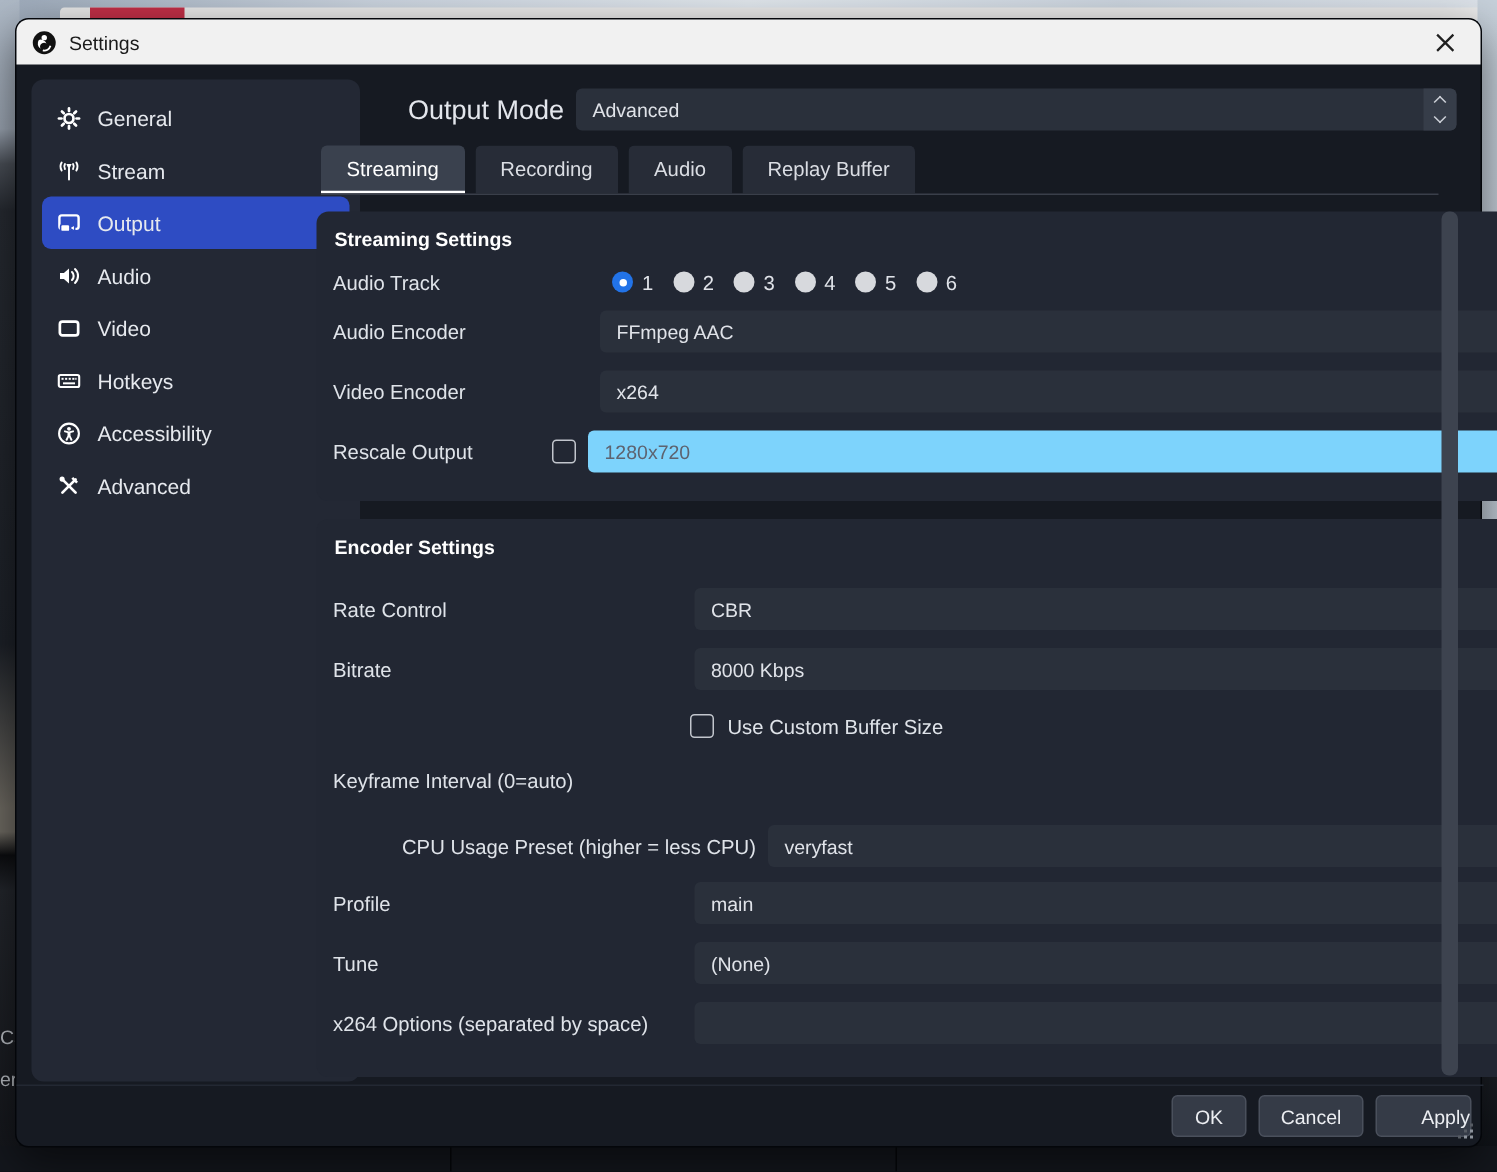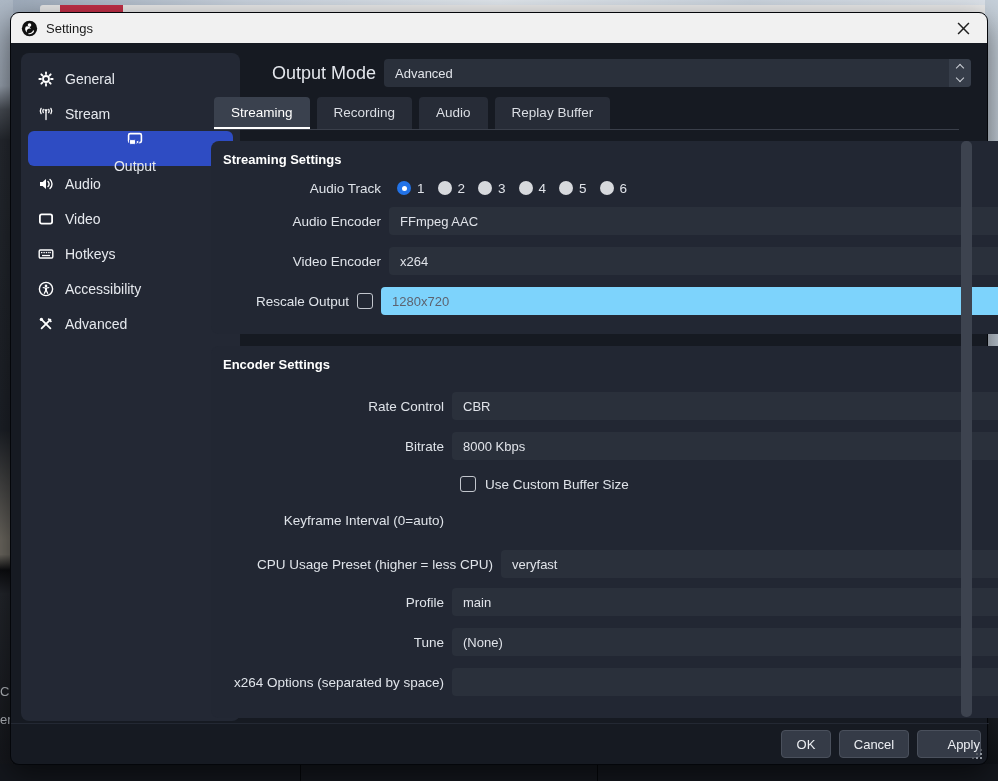--- a/index.html
+++ b/index.html
@@ -28,21 +28,21 @@
   .titlebar .obs-logo { width:17px; height:17px; margin-right:8px; display:flex; }
   .titlebar .title { font-size:13px; color:#1a1a1a; }
   .close-btn { margin-left:auto; width:28px; height:28px; background:transparent; border:none;
     display:flex; align-items:center; justify-content:center; cursor:default; }
 
   
   .sidebar { position:absolute; left:10px; top:40px; width:219px; height:668px;
     background:#232834; border-radius:8px; padding-top:8px; }
   .side-item { height:35px; margin:0 7px; padding-left:9px; display:flex; align-items:center; gap:11px;
     color:#e6e9ee; font-size:14px; border-radius:6px; }
-  .side-item.selected { background:#2e4cc3;flex-direction:column; }
+  .side-item.selected { background:#2e4cc3; }
   .side-icon { width:17px; height:17px; display:flex; align-items:center; justify-content:center; }
 
   
   .outmode-row { position:absolute; left:203px; top:46px; width:757px; height:28px; display:flex; align-items:center; }
   .outmode-row .lbl { flex:0 0 170px; text-align:right; padding-right:8px; color:#e3e6ec; font-size:18px; }
 
   
   .combo,.spin,.textwrap { background:#2a303b; border-radius:4px; height:28px; display:flex; align-items:stretch; flex:1; min-width:0; }
   .combo .value,.spin .value { flex:1; display:flex; align-items:center; padding-left:11px;
     font-size:13px; color:#e0e3e9; white-space:nowrap; overflow:hidden; }
@@ -68,21 +68,21 @@
   .tabs-divider { position:absolute; left:203px; top:116px; width:745px; height:1px; background:#3a3f4a; }
 
   
   .panel { position:absolute; left:200px; width:848px; background:#222733; border-radius:8px; }
   .panel-streaming { top:128px; height:193px; }
   .panel-encoder { top:333px; height:372px; }
   .panel-header { position:absolute; left:12px; top:11px; color:#fff; font-size:13px; font-weight:bold; }
   .row { position:absolute; left:0; display:flex; align-items:center; height:28px; }
   .panel-streaming .row { right:9px; }
   .panel-encoder .row { right:20px; }
-  .row .rlbl { text-align:right; padding-right:8px; color:#dfe3e9; font-size:13.5px; white-space:nowrap; }
+  .row .rlbl { padding-right:8px; color:#dfe3e9; font-size:13.5px; white-space:nowrap;margin-left:11px; }
   .panel-streaming .rlbl { flex:0 0 178px; }
   .panel-encoder .rlbl { flex:0 0 241px; }
 
   .r-audiotrack { top:36px; height:22px; }
   .r-audioenc  { top:66px; }
   .r-videoenc  { top:106px; }
   .r-rescale   { top:146px; }
   .r-rescale .rlbl { flex:0 0 146px; }
   .r-ratecontrol { top:46px; }
   .r-bitrate     { top:86px; }

